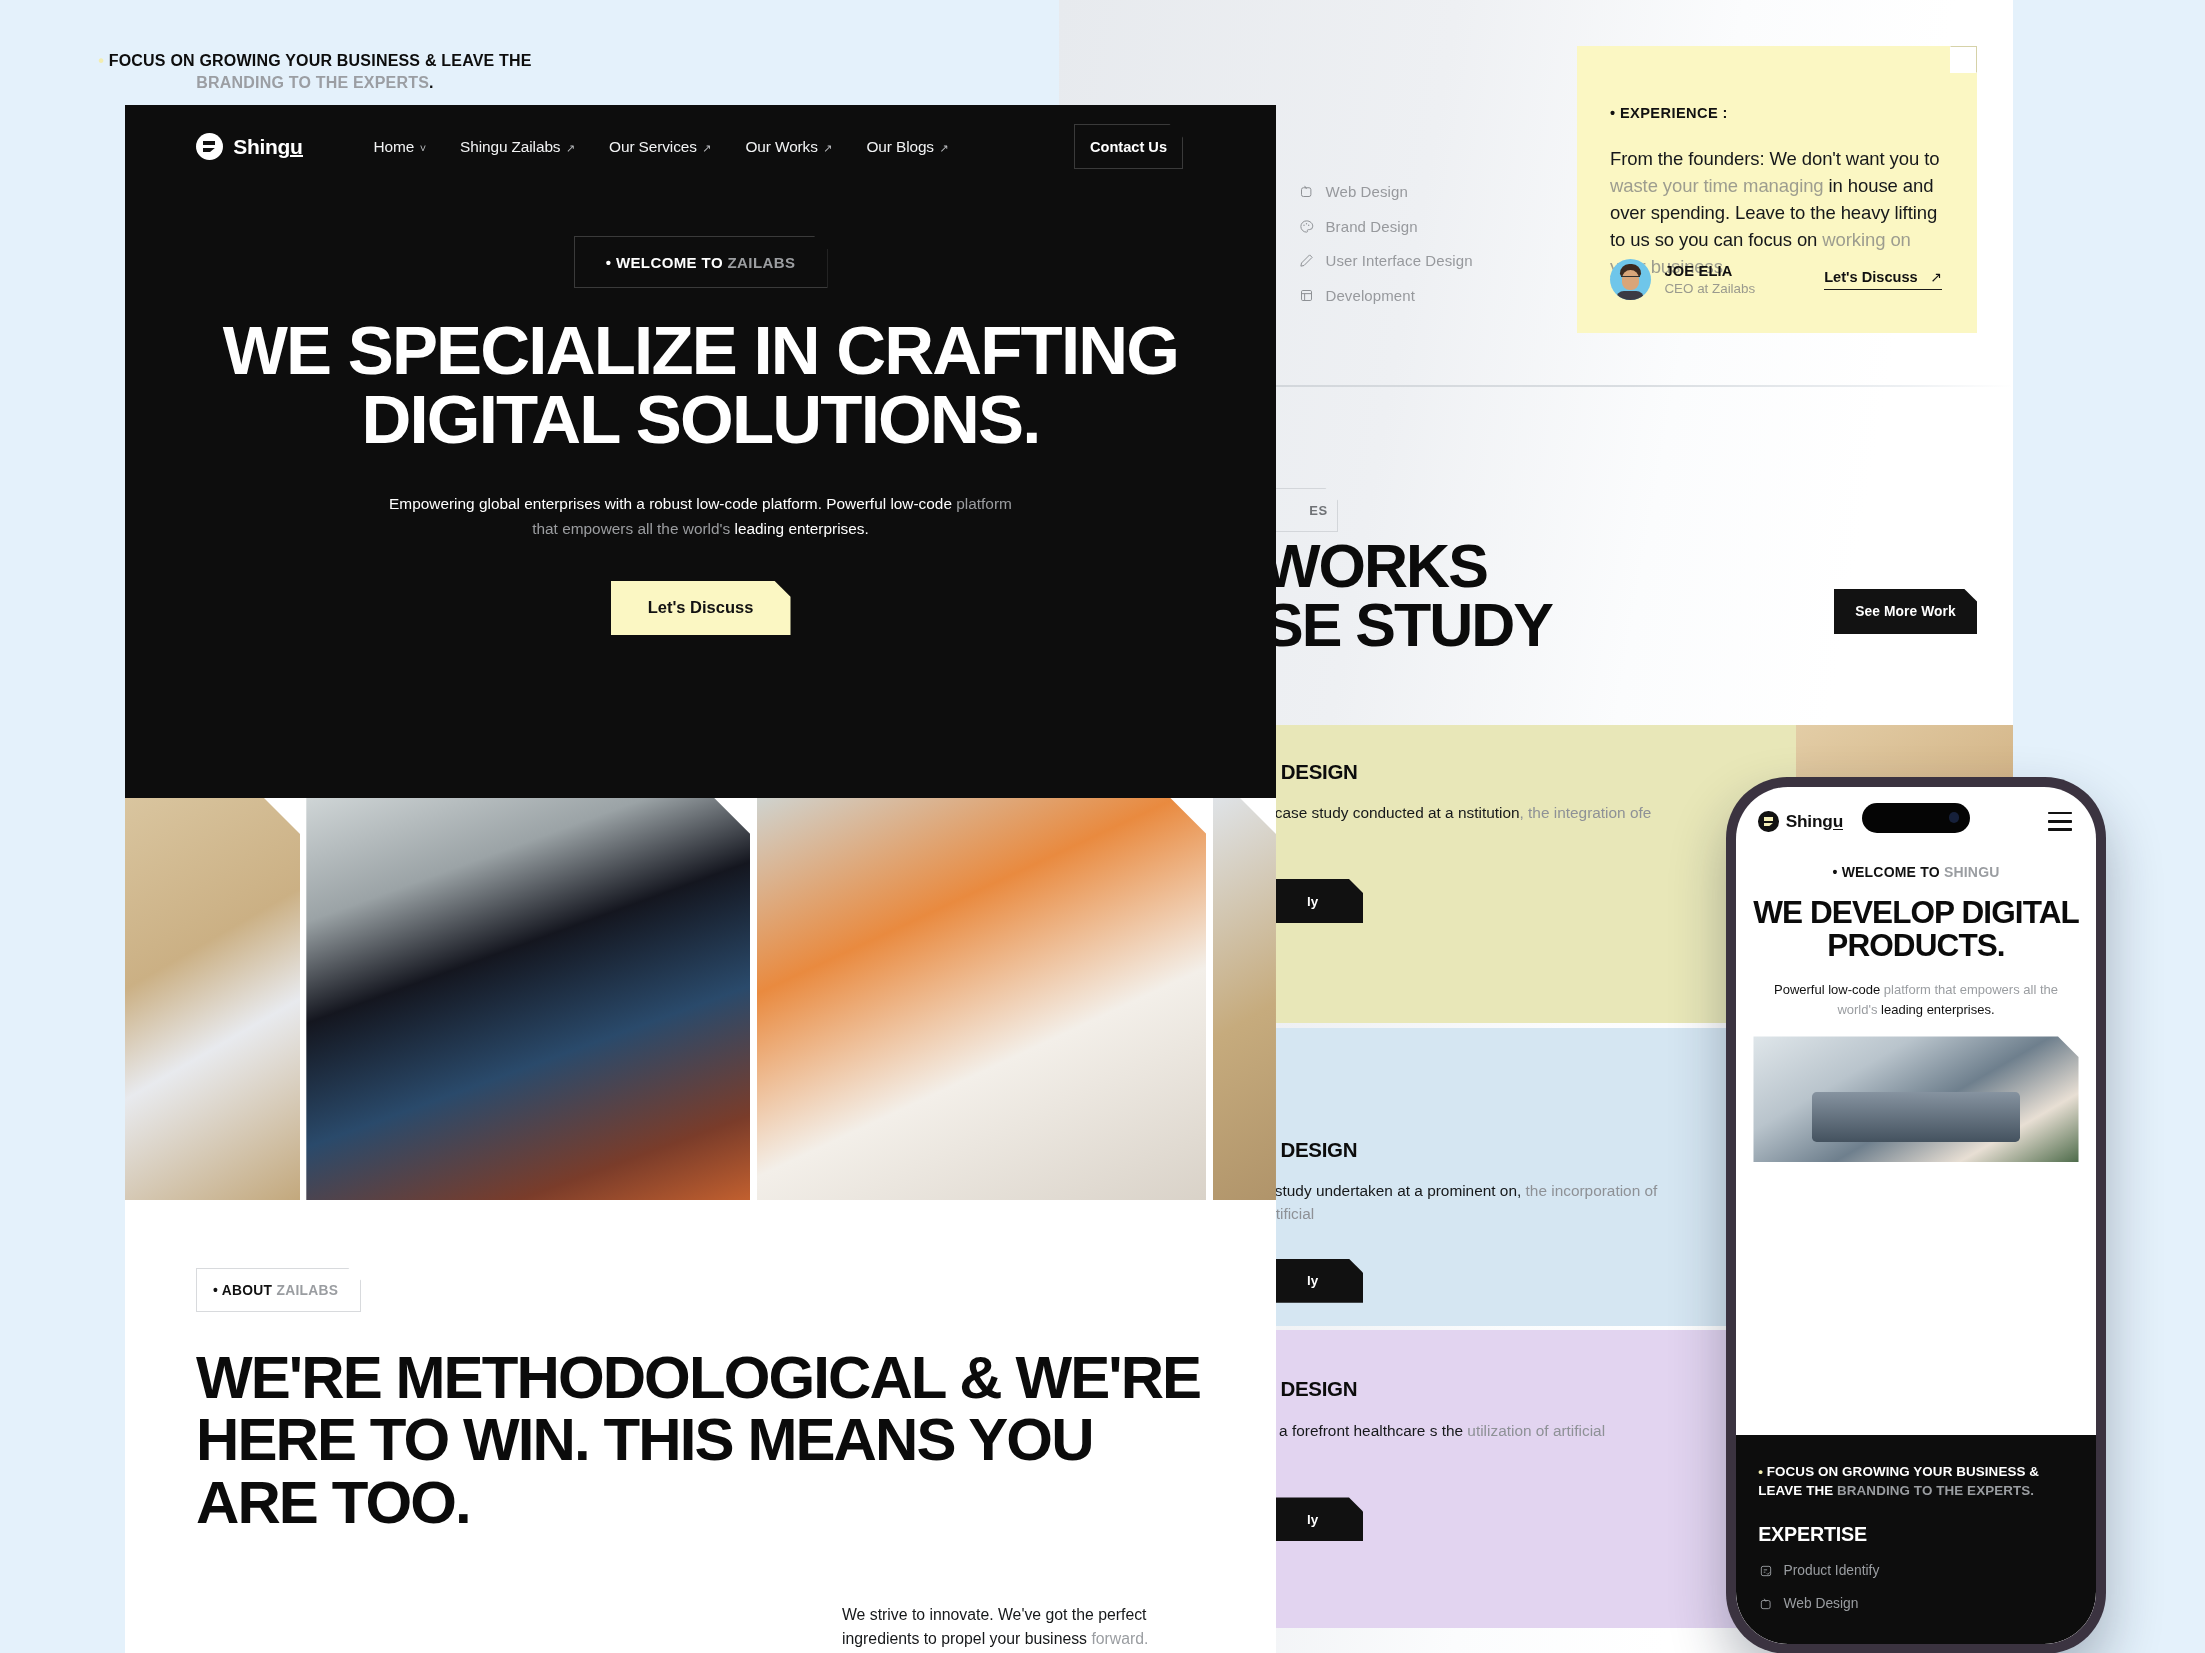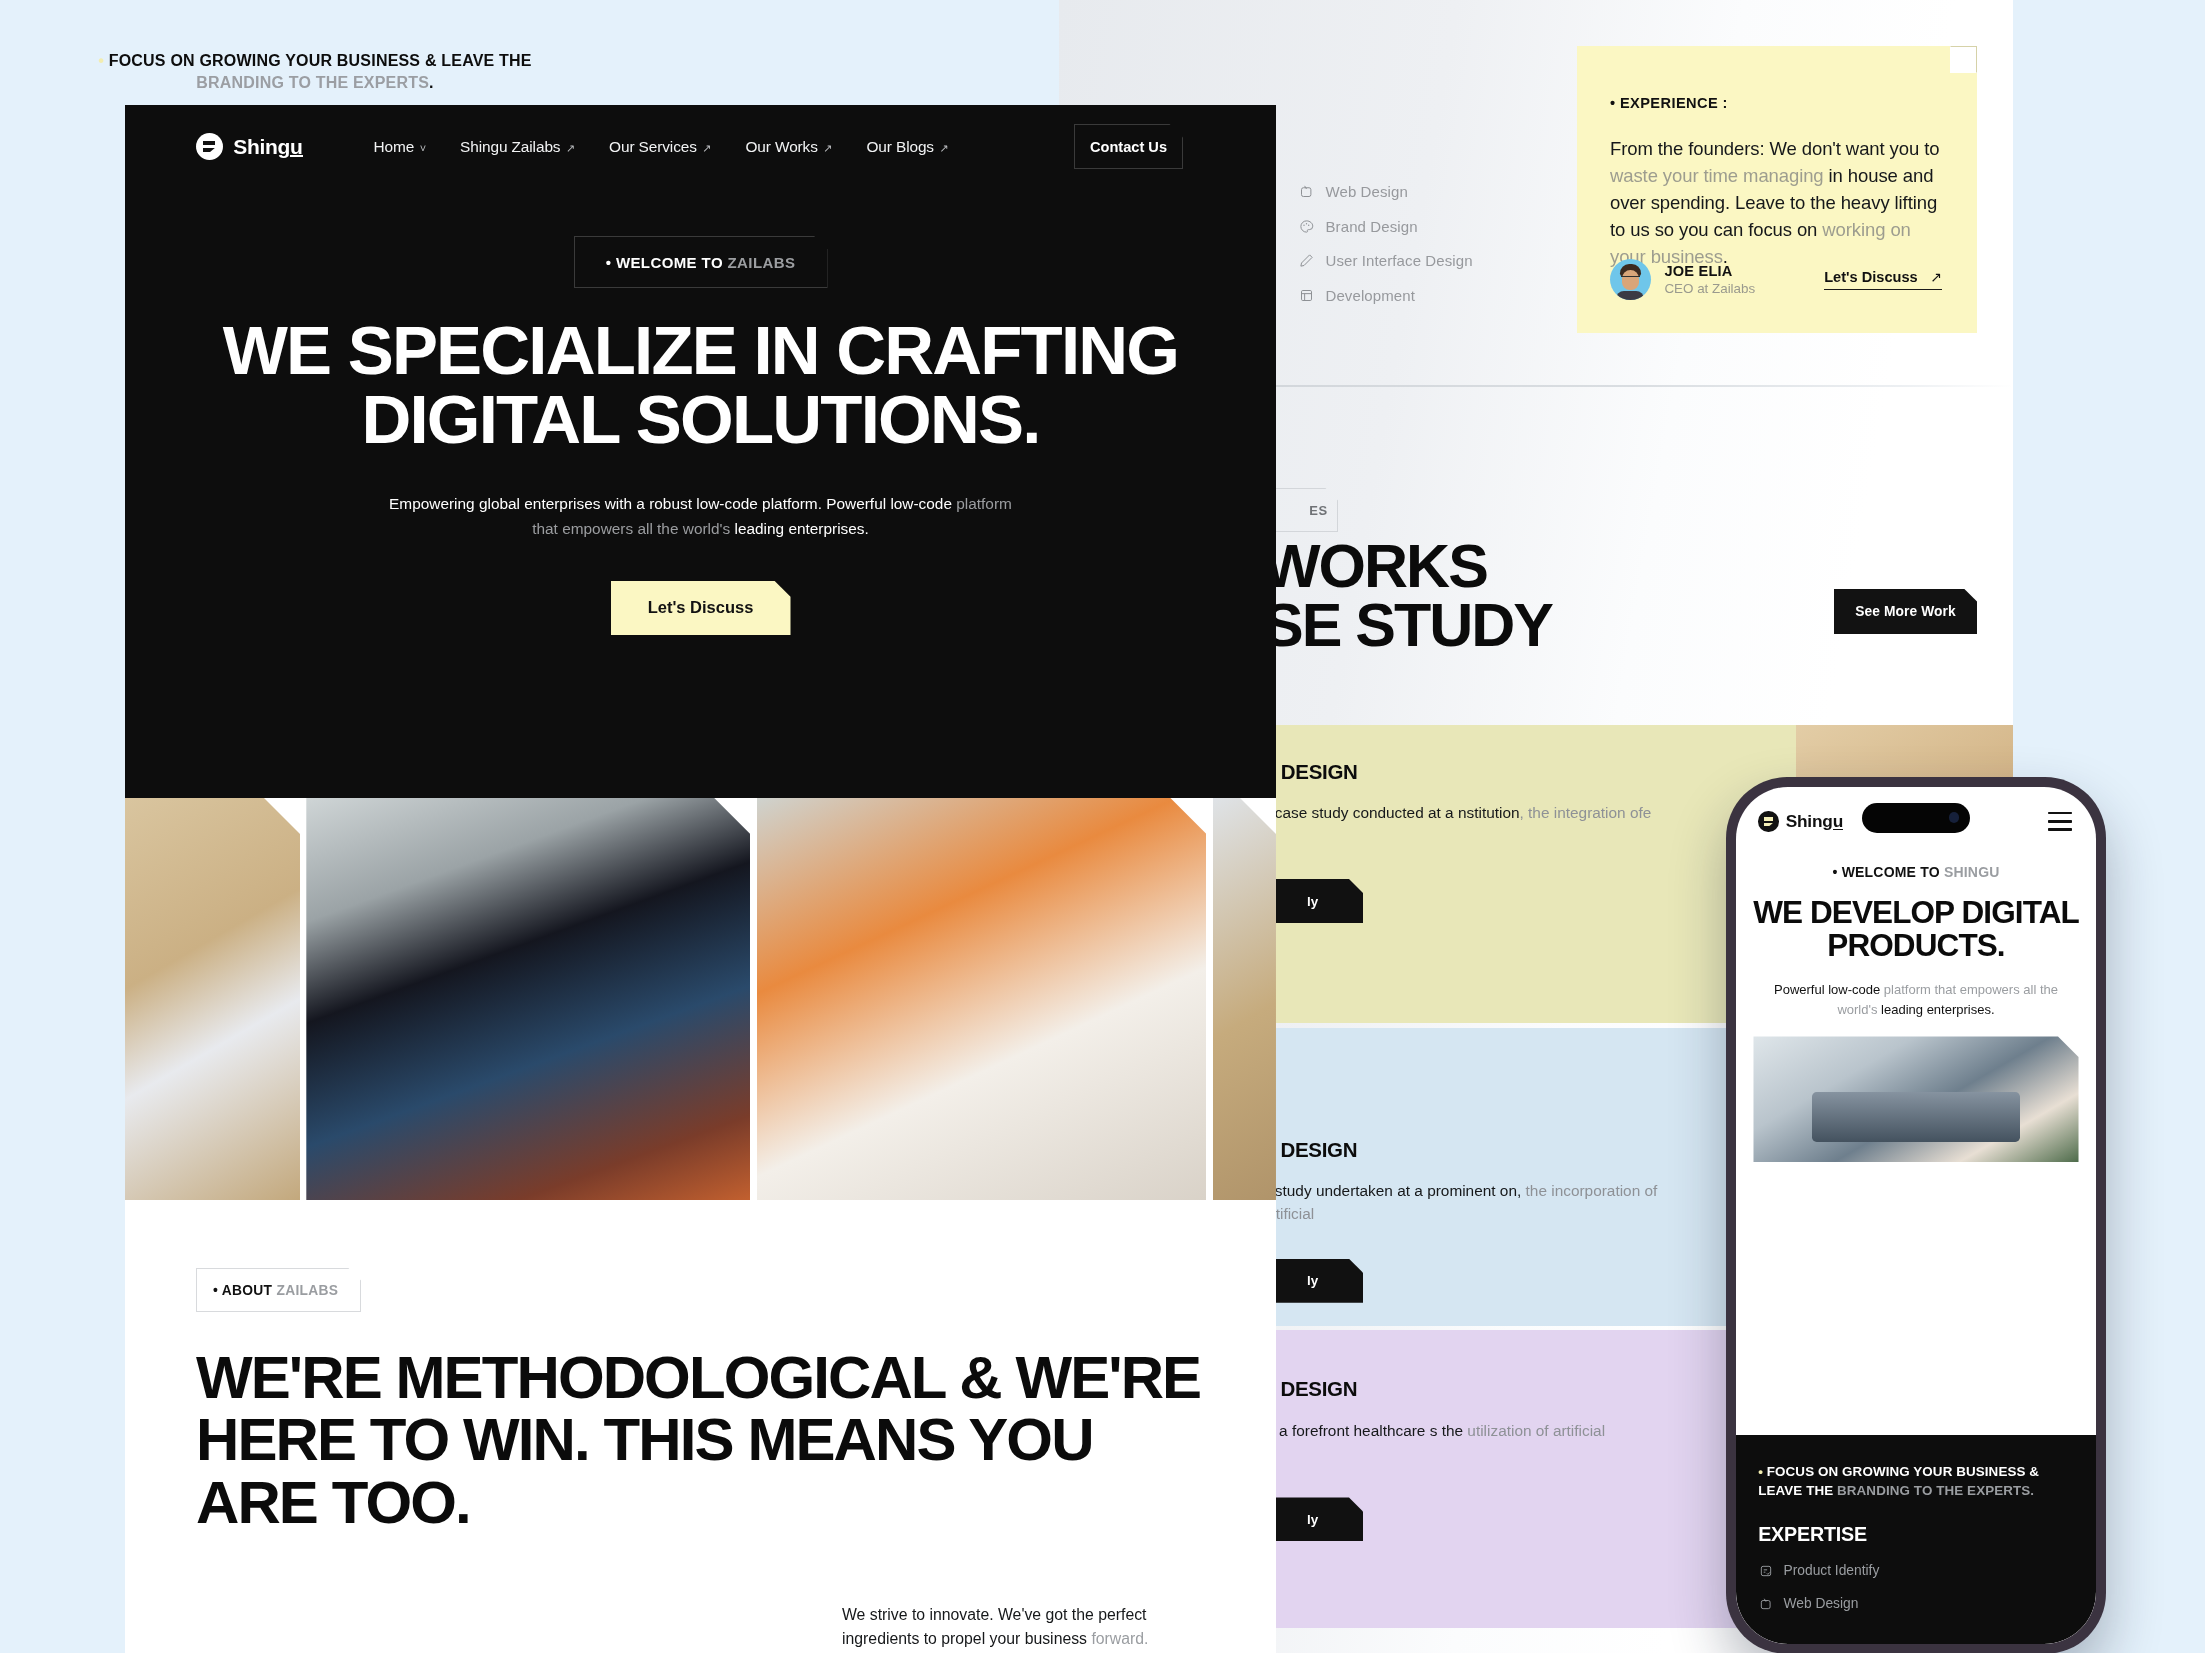--- a/index.html
+++ b/index.html
@@ -41,21 +41,21 @@
   }
   .exp-corner{
     position:absolute; left:1950px; top:46px; width:27px; height:27px;
     background:#ffffff;
   }
   .exp-corner:after{
     content:""; position:absolute; inset:0;
     border-top:1.2px solid #d6d2a8; border-right:1.2px solid #d6d2a8;
     clip-path:polygon(100% 0,100% 100%,0 0);
   }
-  .exp-inner{ padding:49px 36px 0 33px; }
+  .exp-inner{ padding:49px 36px 0 33px;margin-top:10px; }
   .exp-kicker{ font-size:14.6px; font-weight:700; color:#111; letter-spacing:0.4px; }
   .exp-body{ margin-top:23.6px; font-size:18.5px; line-height:1.46; color:#16181a; font-weight:500; letter-spacing:-0.1px; }
   .exp-body .g{ color:#9d9d8f; }
   .exp-foot{ position:absolute; left:33px; bottom:33px; right:35px; display:flex; align-items:center; }
   .avatar{ width:41px; height:41px; border-radius:50%; background:#6fc6ea; overflow:hidden; position:relative; flex:0 0 41px; }
   .avatar .hair{ position:absolute; left:10.2px; top:4.7px; width:20.5px; height:12.6px; background:#3c2a20; border-radius:10.2px 10.2px 3.2px 3.2px; }
   .avatar .face{ position:absolute; left:11.8px; top:11px; width:17.3px; height:19.7px; background:#d9a579; border-radius:8.7px 8.7px 7.9px 7.9px; }
   .avatar .gl{ position:absolute; left:11px; top:16.5px; width:19px; height:4.7px; border-top:1.6px solid #2f2f2f; }
   .avatar .body{ position:absolute; left:6.3px; bottom:0; width:28px; height:9.5px; background:#3b3b44; border-radius:7.9px 7.9px 0 0; }
   .exp-person{ margin-left:13.4px; }

